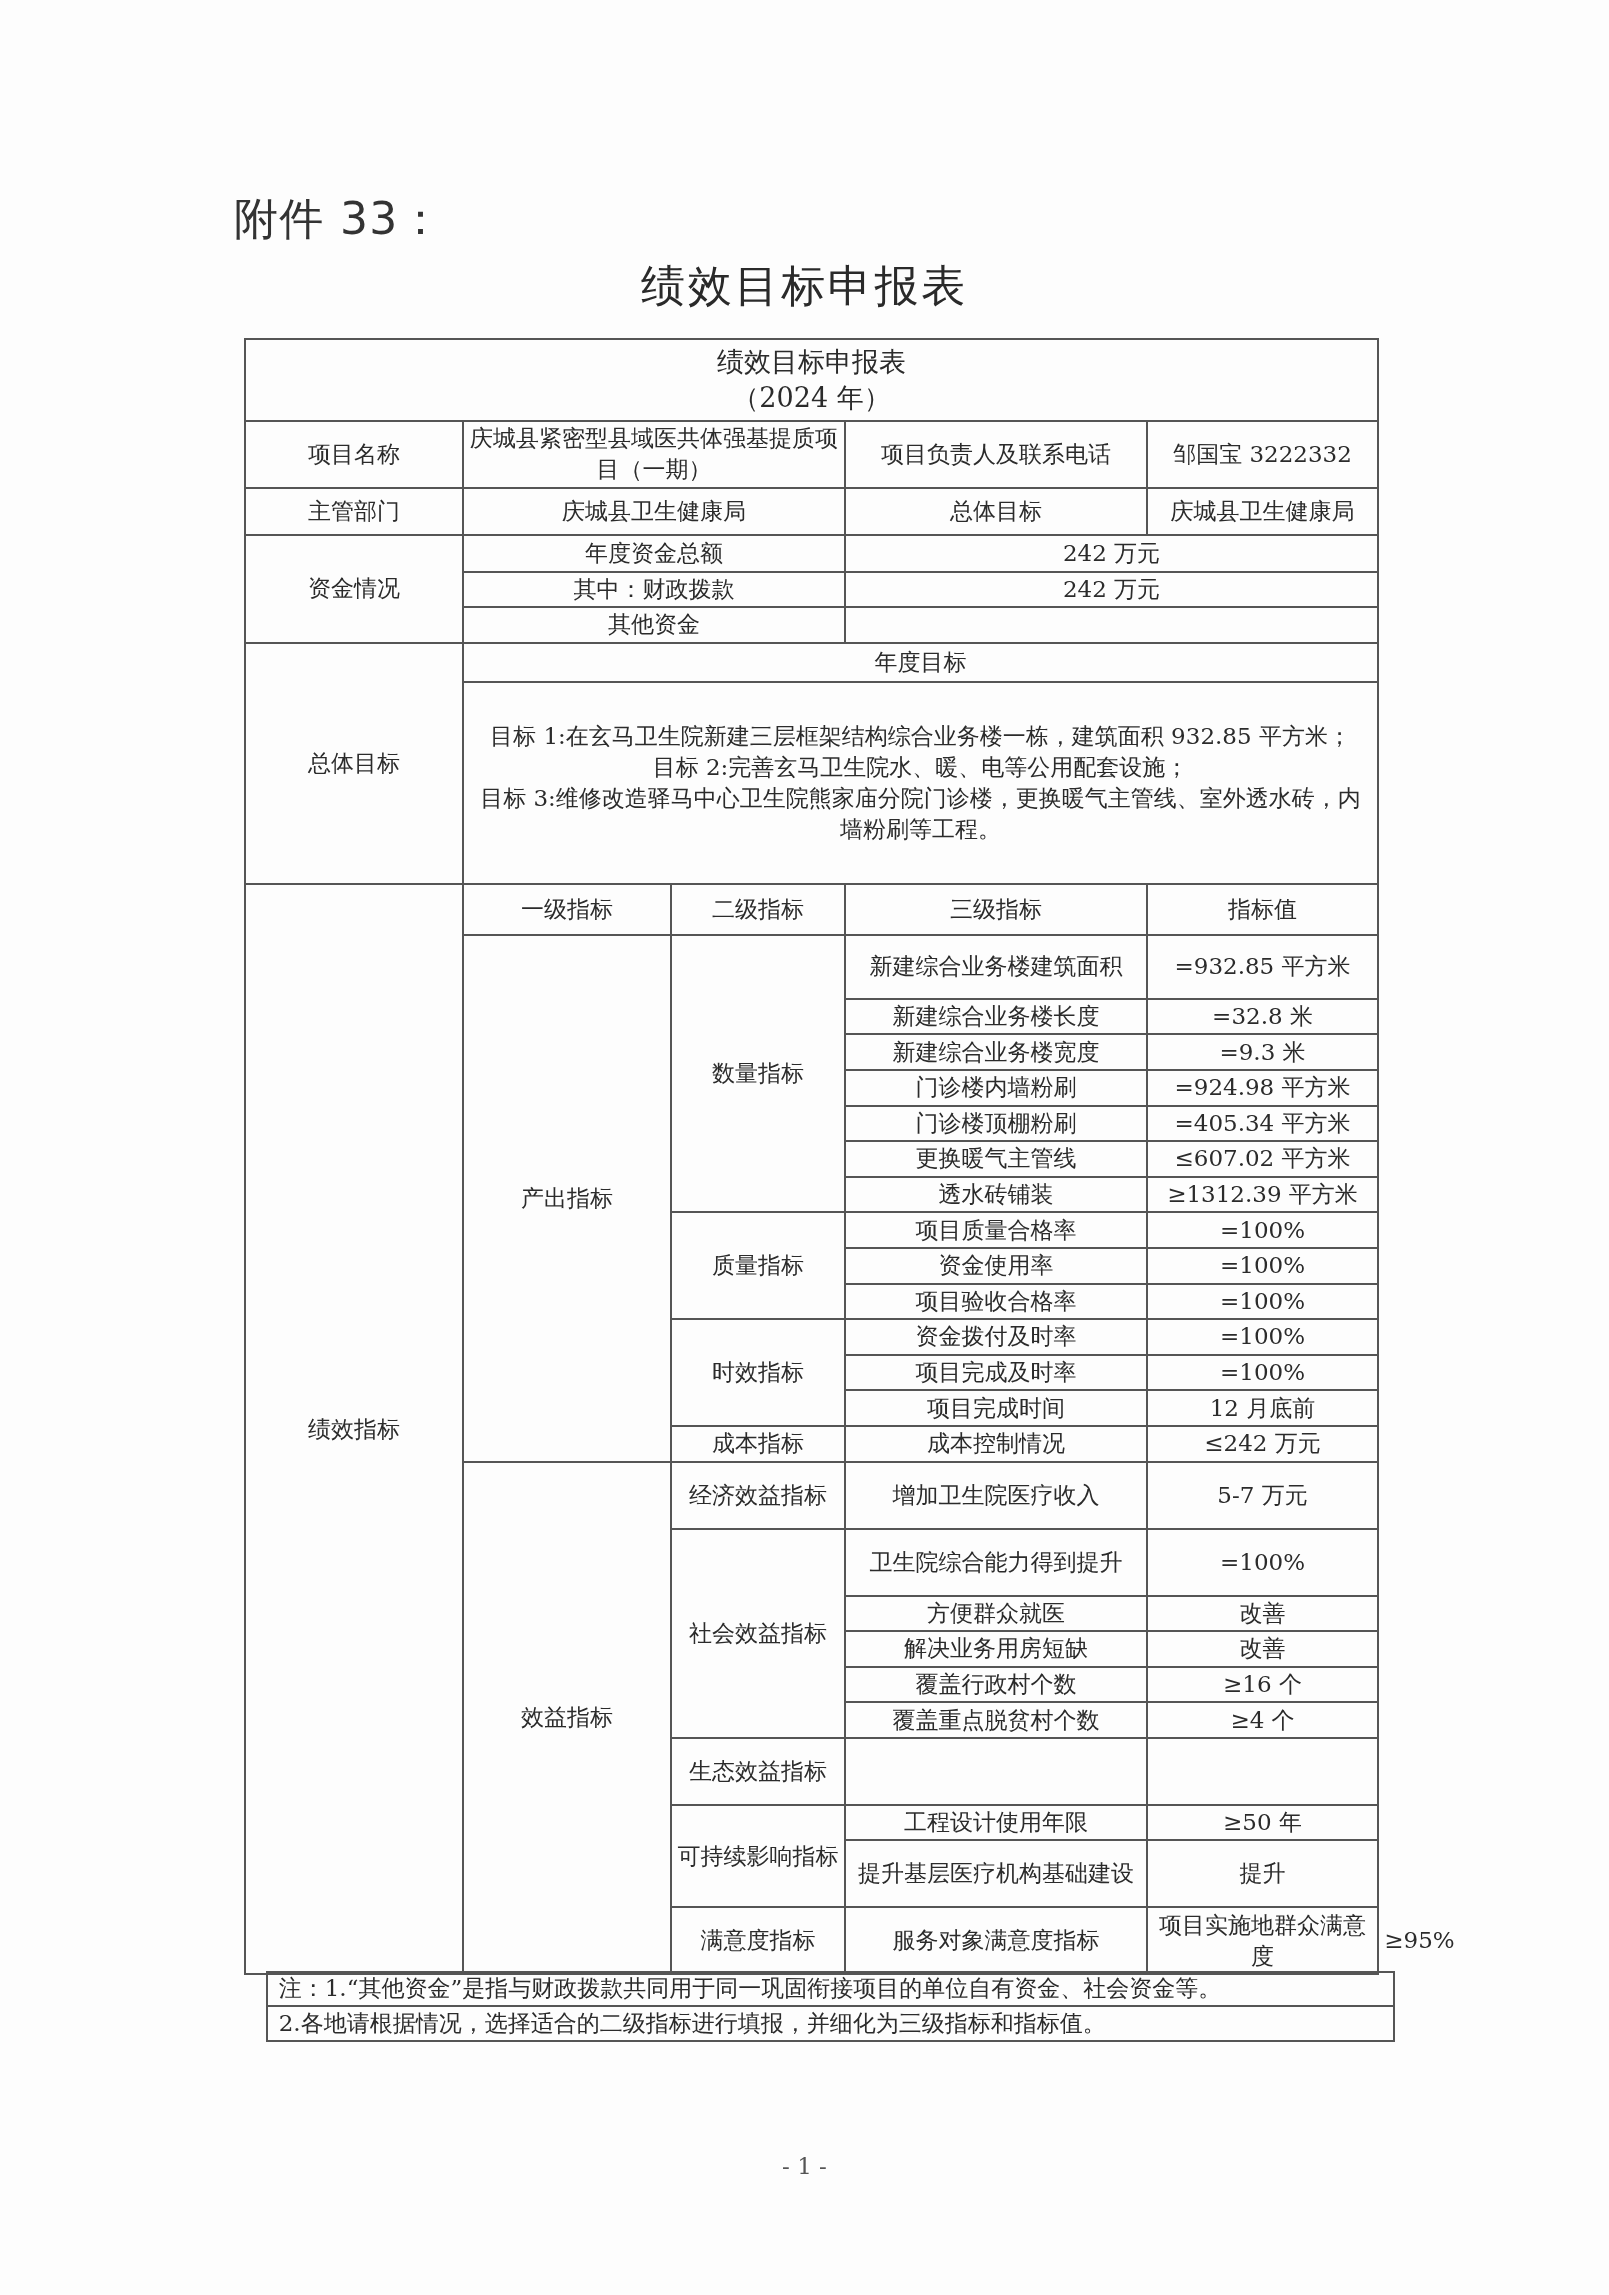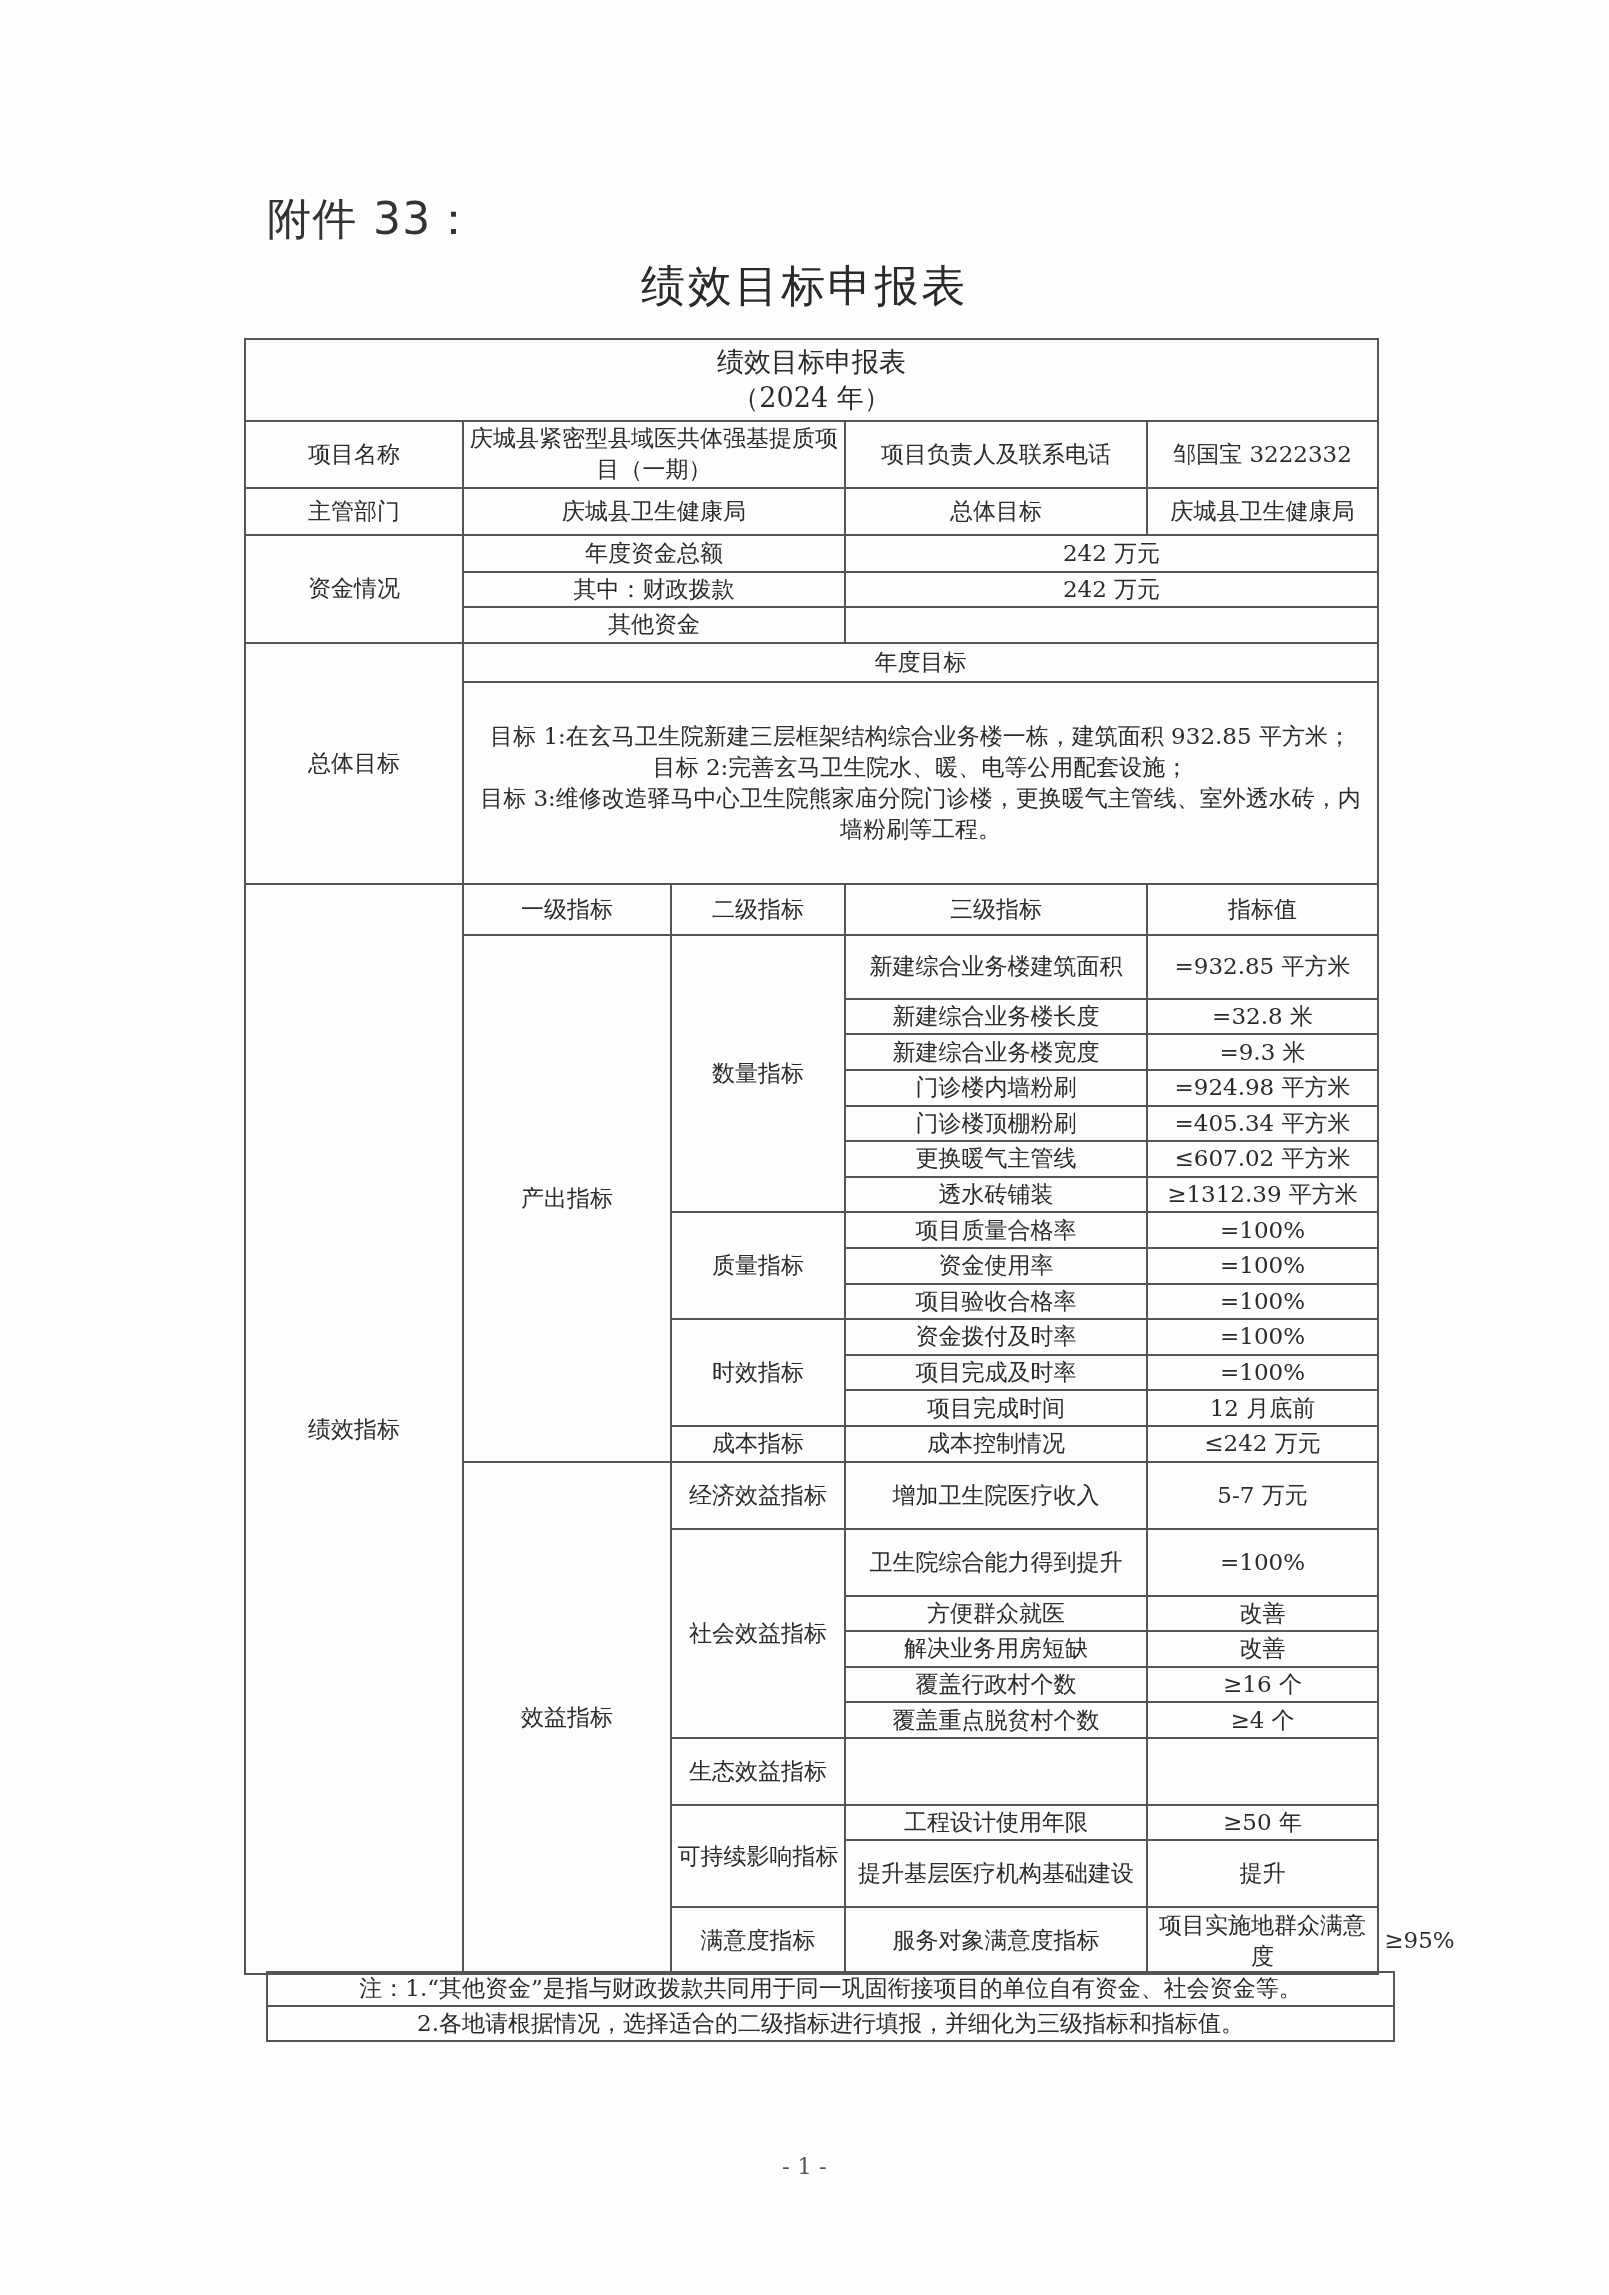--- a/index.html
+++ b/index.html
@@ -1,29 +1,29 @@
 <!DOCTYPE html>
 <html style="font-size:10.7px"><head>
 <meta charset="utf-8">
 <style>
   html,body{margin:0;padding:0;background:#fdfdfd;}
   body{width:1609px;height:2295px;position:relative;overflow:hidden;
        font-family:"DejaVu Serif","Liberation Serif",serif;color:#2a2a2a;}
   .attach{position:absolute;left:234px;top:190px;font-family:"DejaVu Sans","Liberation Sans",sans-serif;
-          font-size:44px;color:#333;letter-spacing:1.3px;margin-left:33px;}
+          font-size:44px;color:#333;letter-spacing:1.3px;}
   .doc-title{position:absolute;left:0;width:1609px;top:257px;text-align:center;
           font-family:"DejaVu Sans","Liberation Sans",sans-serif;font-size:44px;color:#2a2a2a;letter-spacing:2.7px;}
   table.main{position:absolute;left:244px;top:338px;width:1134px;border-collapse:collapse;table-layout:fixed;}
   table.main td{border:2px solid #555;text-align:center;vertical-align:middle;font-size:23px;
           line-height:31px;padding:1.3px 5.3px;color:#2b2b2b;}
   td.left{text-align:left;margin-left:46px;}
   td.goals{text-align:left;padding:10.7px 12px;line-height:33px;}
   .tt{font-size:27px;line-height:36px;}
   table.notes{position:absolute;left:266px;top:1971px;width:1129px;border-collapse:collapse;}
-  table.notes td{border:2px solid #555;font-size:23px;line-height:29px;padding:1.3px 10.7px;text-align:center;color:#2b2b2b;}
+  table.notes td{border:2px solid #555;font-size:23px;line-height:29px;padding:1.3px 10.7px;text-align:left;color:#2b2b2b;}
   .pageno{position:absolute;left:0;width:1609px;top:2153px;text-align:center;font-size:23px;color:#555;}
 </style>
 </head>
 <body>
 
 <div class="attach">附件 33：</div>
 <div class="doc-title">绩效目标申报表</div>
 
 <table class="main">
   <colgroup>

